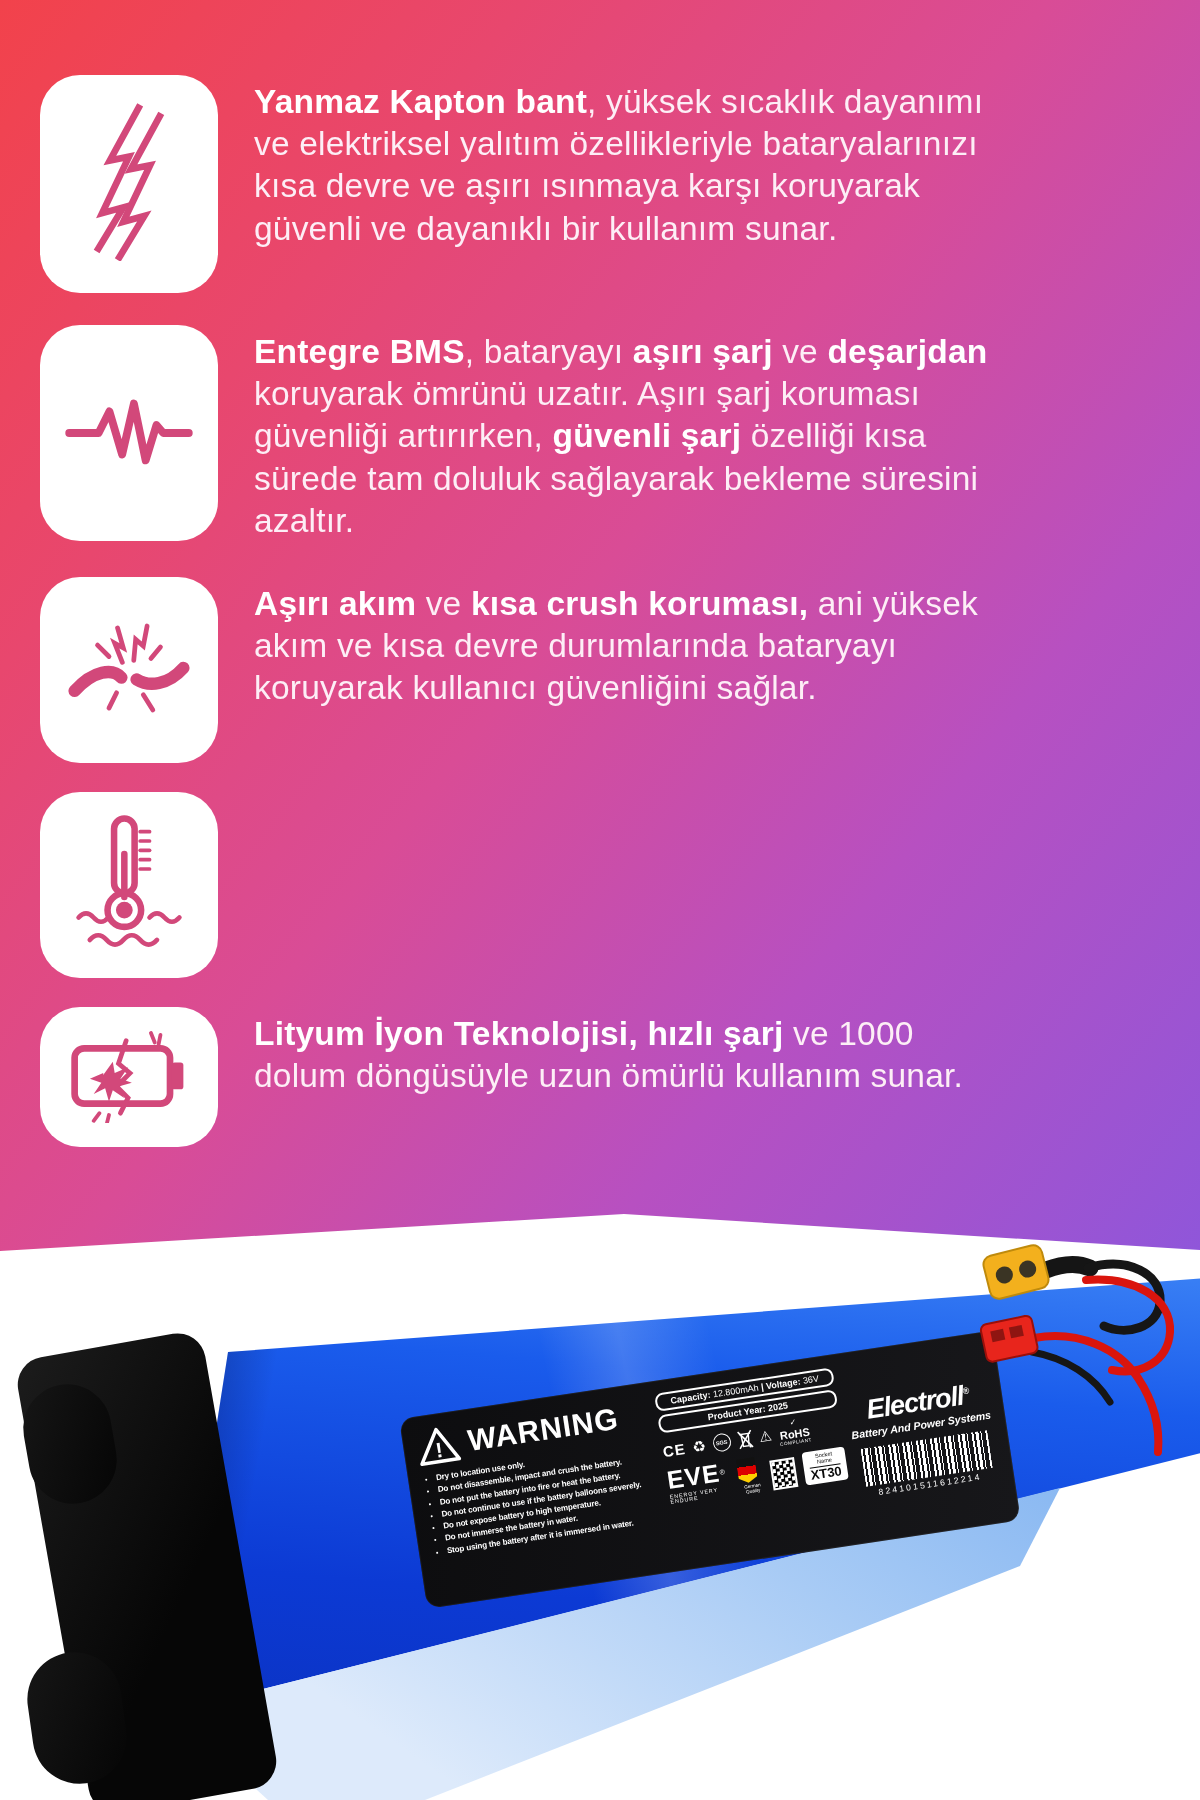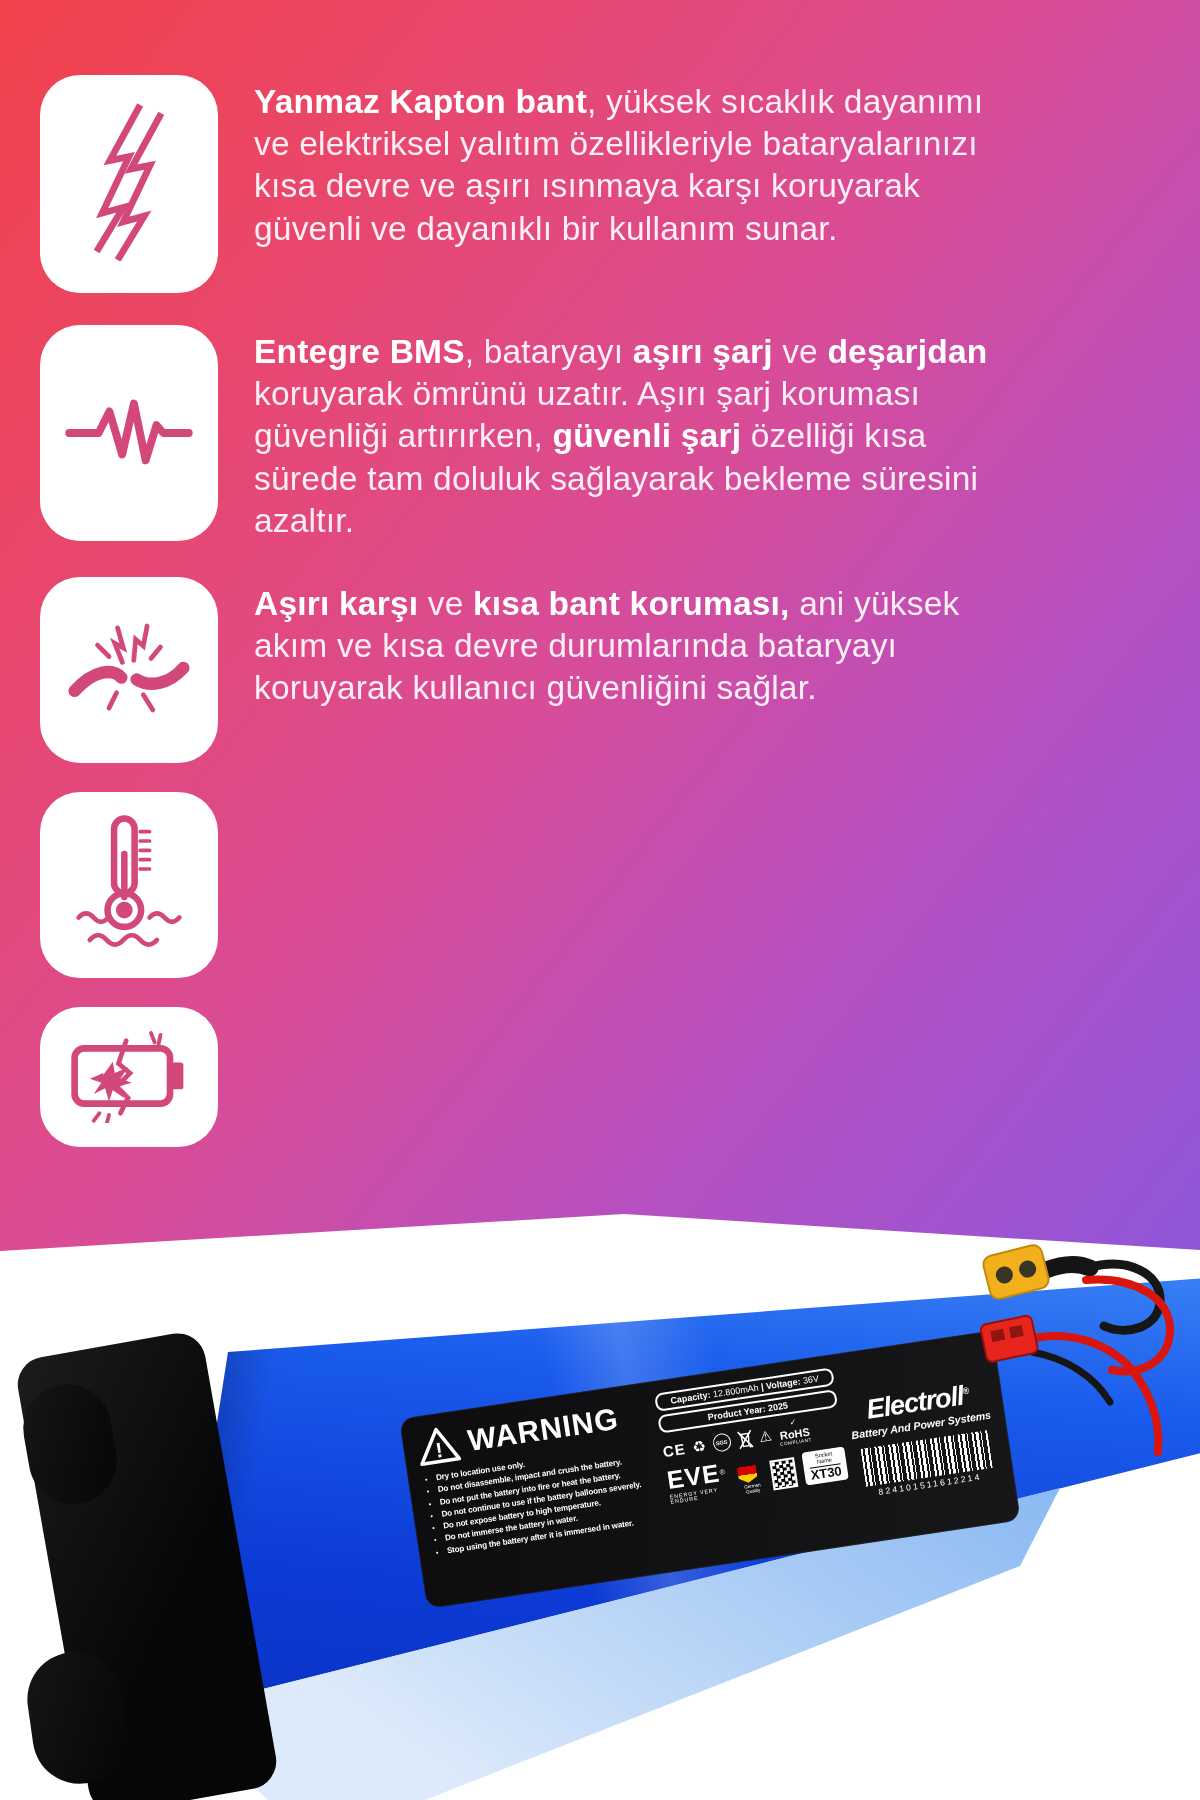--- a/index.html
+++ b/index.html
@@ -125,21 +125,21 @@
           <path d="M73 72 C 86 80, 106 78, 122 60" stroke-width="13"></path>
           <path d="M58 54 L50 34 L59 39 L53 18" stroke-width="5"></path>
           <path d="M70 52 L72 30 L80 37 L84 16" stroke-width="5"></path>
           <path d="M44 48 L32 36" stroke-width="5"></path>
           <path d="M88 50 L98 38" stroke-width="5"></path>
           <path d="M52 86 L44 102" stroke-width="5"></path>
           <path d="M80 88 L90 104" stroke-width="5"></path>
         </svg>
       </span>
     </div>
-    <div class="ftext"><b>Aşırı karşı</b><span> ve </span><b>kısa bant koruması,</b><span> ani yüksek akım ve kısa devre durumlarında bataryayı koruyarak kullanıcı güvenliğini sağlar.</span></div>
+    <div class="ftext"><b>Aşırı akım</b><span> ve </span><b>kısa crush koruması,</b><span> ani yüksek akım ve kısa devre durumlarında bataryayı koruyarak kullanıcı güvenliğini sağlar.</span></div>
   </div>
 
   <div class="feat f4">
     <div class="card">
       <span class="ink">
         <svg width="112" height="140" viewBox="0 0 120 150" fill="none" stroke="currentColor" stroke-linecap="round">
           <rect x="44" y="6" width="22" height="80" rx="11" stroke-width="7"></rect>
           <circle cx="55" cy="104" r="18" stroke-width="7"></circle>
           <circle cx="55" cy="104" r="9" fill="currentColor" stroke="none"></circle>
           <line x1="55" y1="44" x2="55" y2="90" stroke-width="7"></line>
@@ -164,20 +164,21 @@
           <rect x="110" y="37" width="12" height="28" rx="3" fill="currentColor" stroke="none"></rect>
           <path d="M62 14 L54 38 L66 48 L52 62 L64 74 L56 90" stroke-width="5"></path>
           <path d="M38 50 l10 -14 2 12 14 -6 -8 12 12 4 -14 4 6 12 -12 -8 -4 12 -4 -14 -12 6 8 -12 -12 -4 14 -6 z" fill="currentColor" stroke="none"></path>
           <path d="M88 6 l4 10" stroke-width="4"></path>
           <path d="M98 8 l-2 10" stroke-width="4"></path>
           <path d="M34 90 l-6 8" stroke-width="4"></path>
           <path d="M44 92 l-2 8" stroke-width="4"></path>
         </svg>
       </span>
     </div>
+    <div class="ftext"><b>Lityum İyon Teknolojisi, hızlı şarj</b><span> ve 1000 dolum döngüsüyle uzun ömürlü kullanım sunar.</span></div>
   </div>
 
   <div class="front-face"></div>
   <div class="bottom-face"></div>
   <div class="cap-block"></div>
   <div class="cap-lug lug1"></div>
   <div class="cap-lug lug2"></div>
 
   <div class="label">
     <div class="lab-inner">

